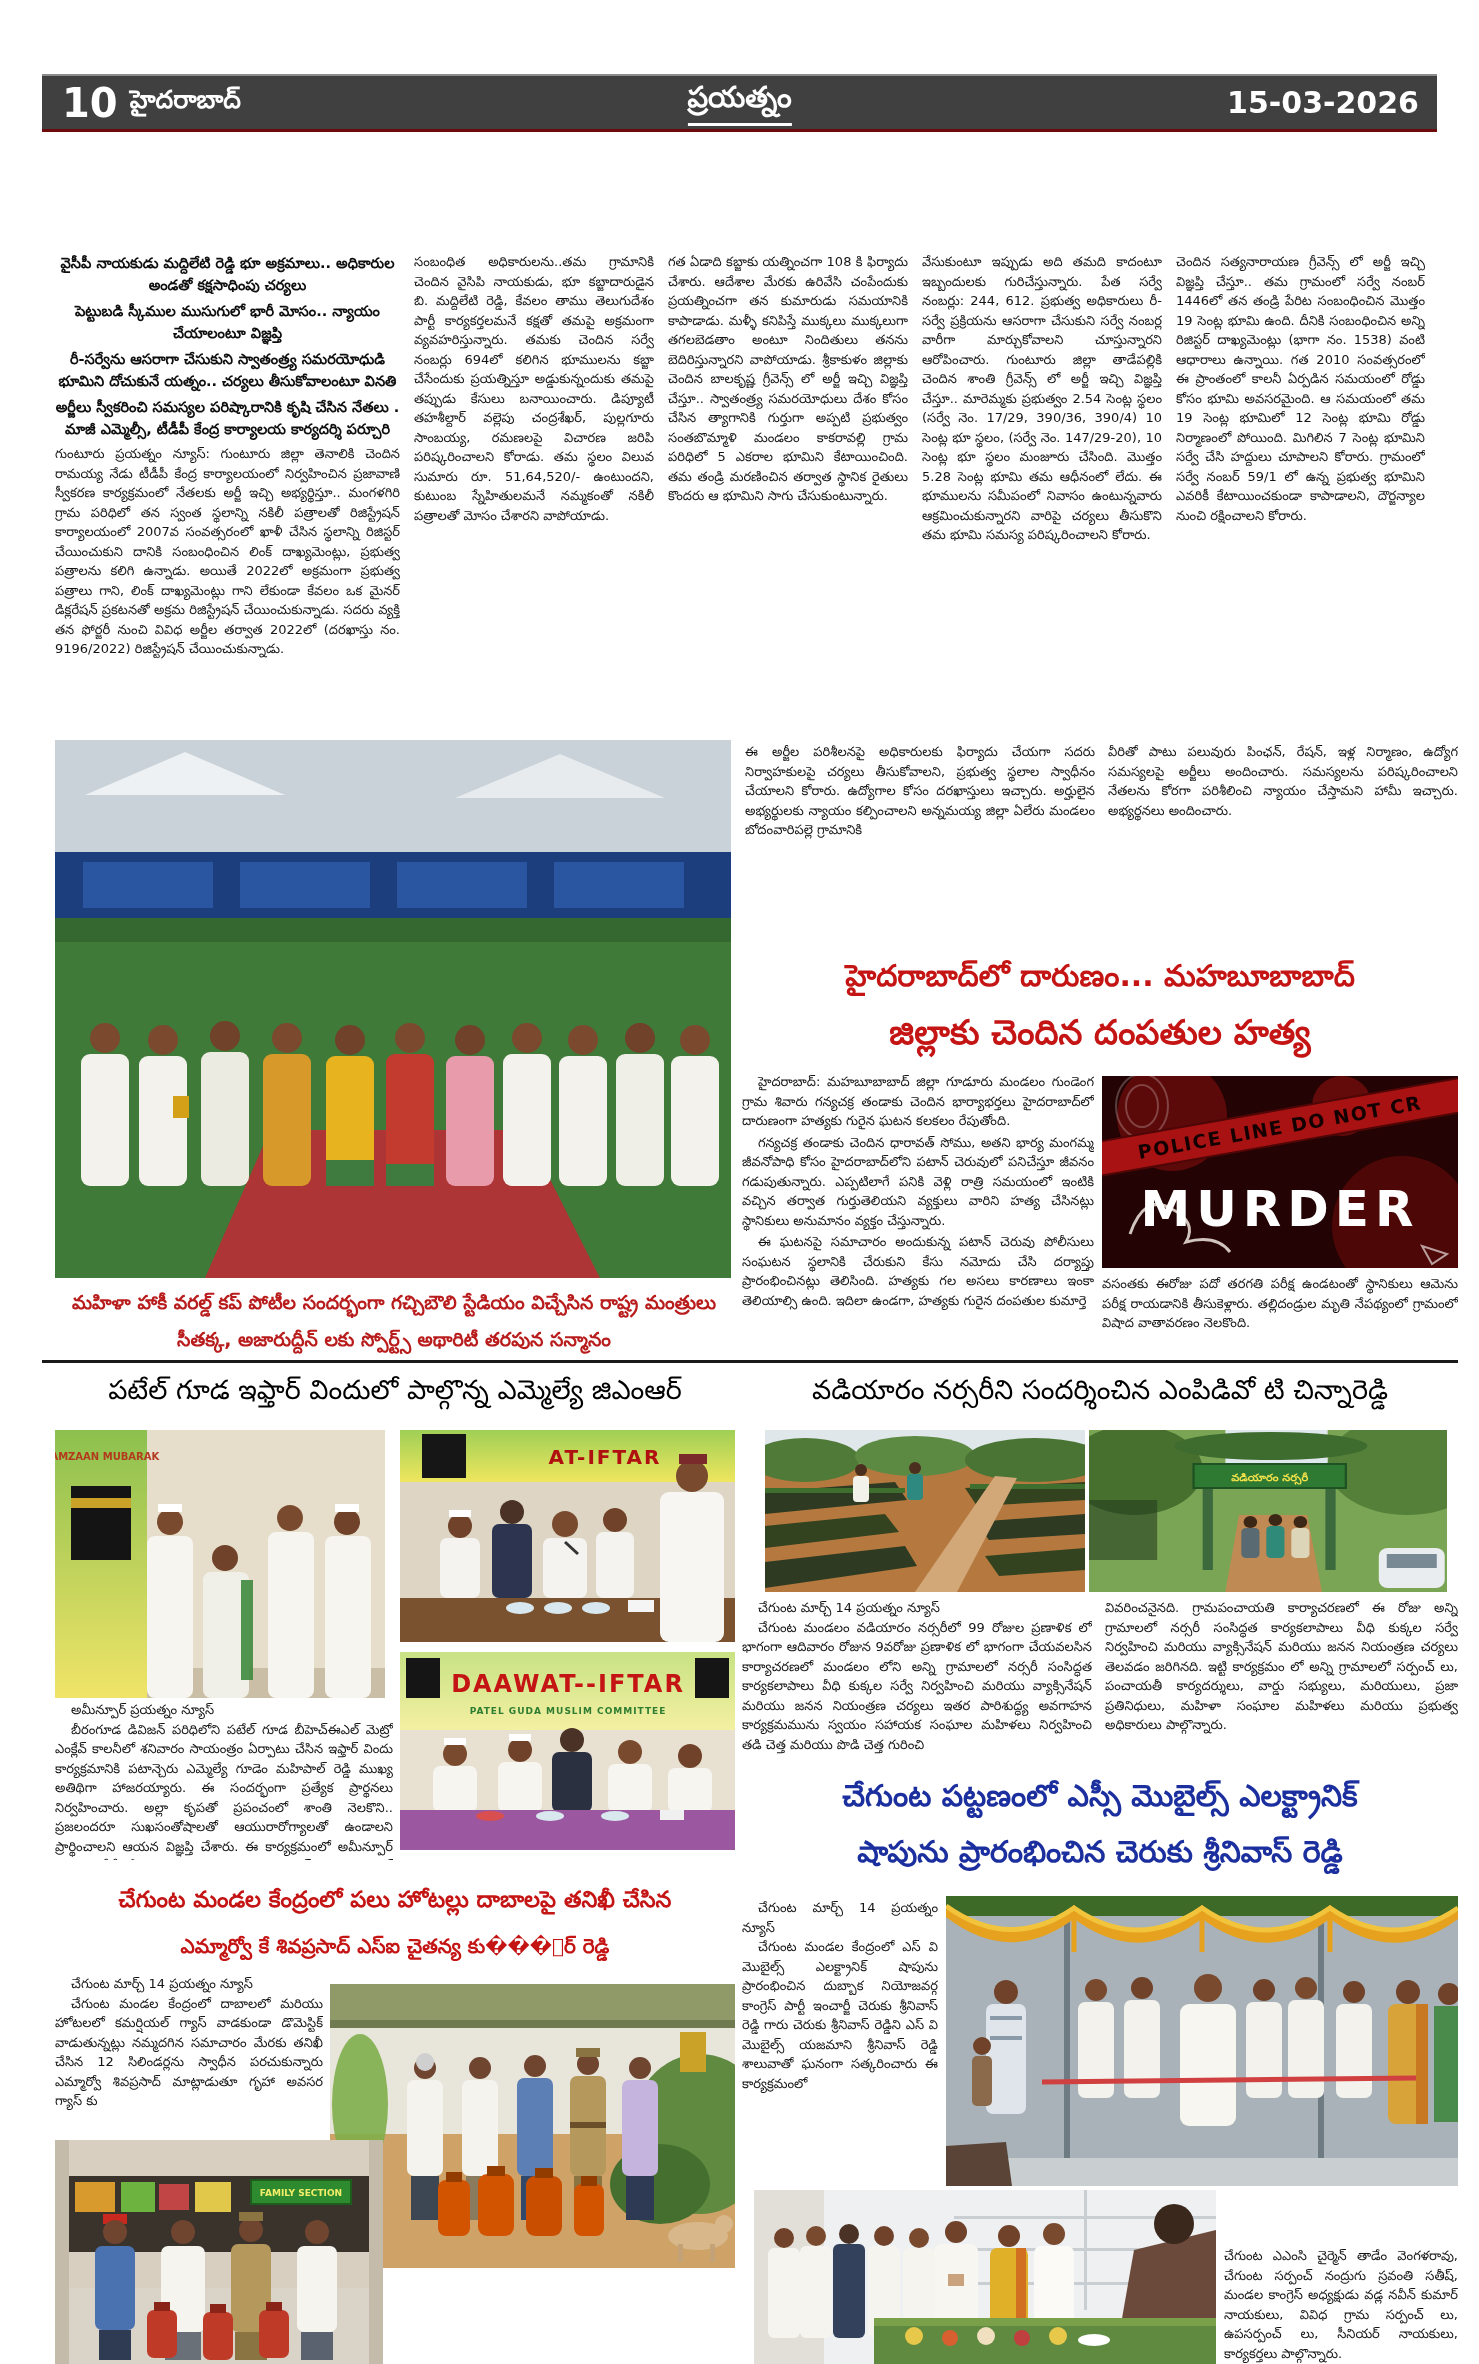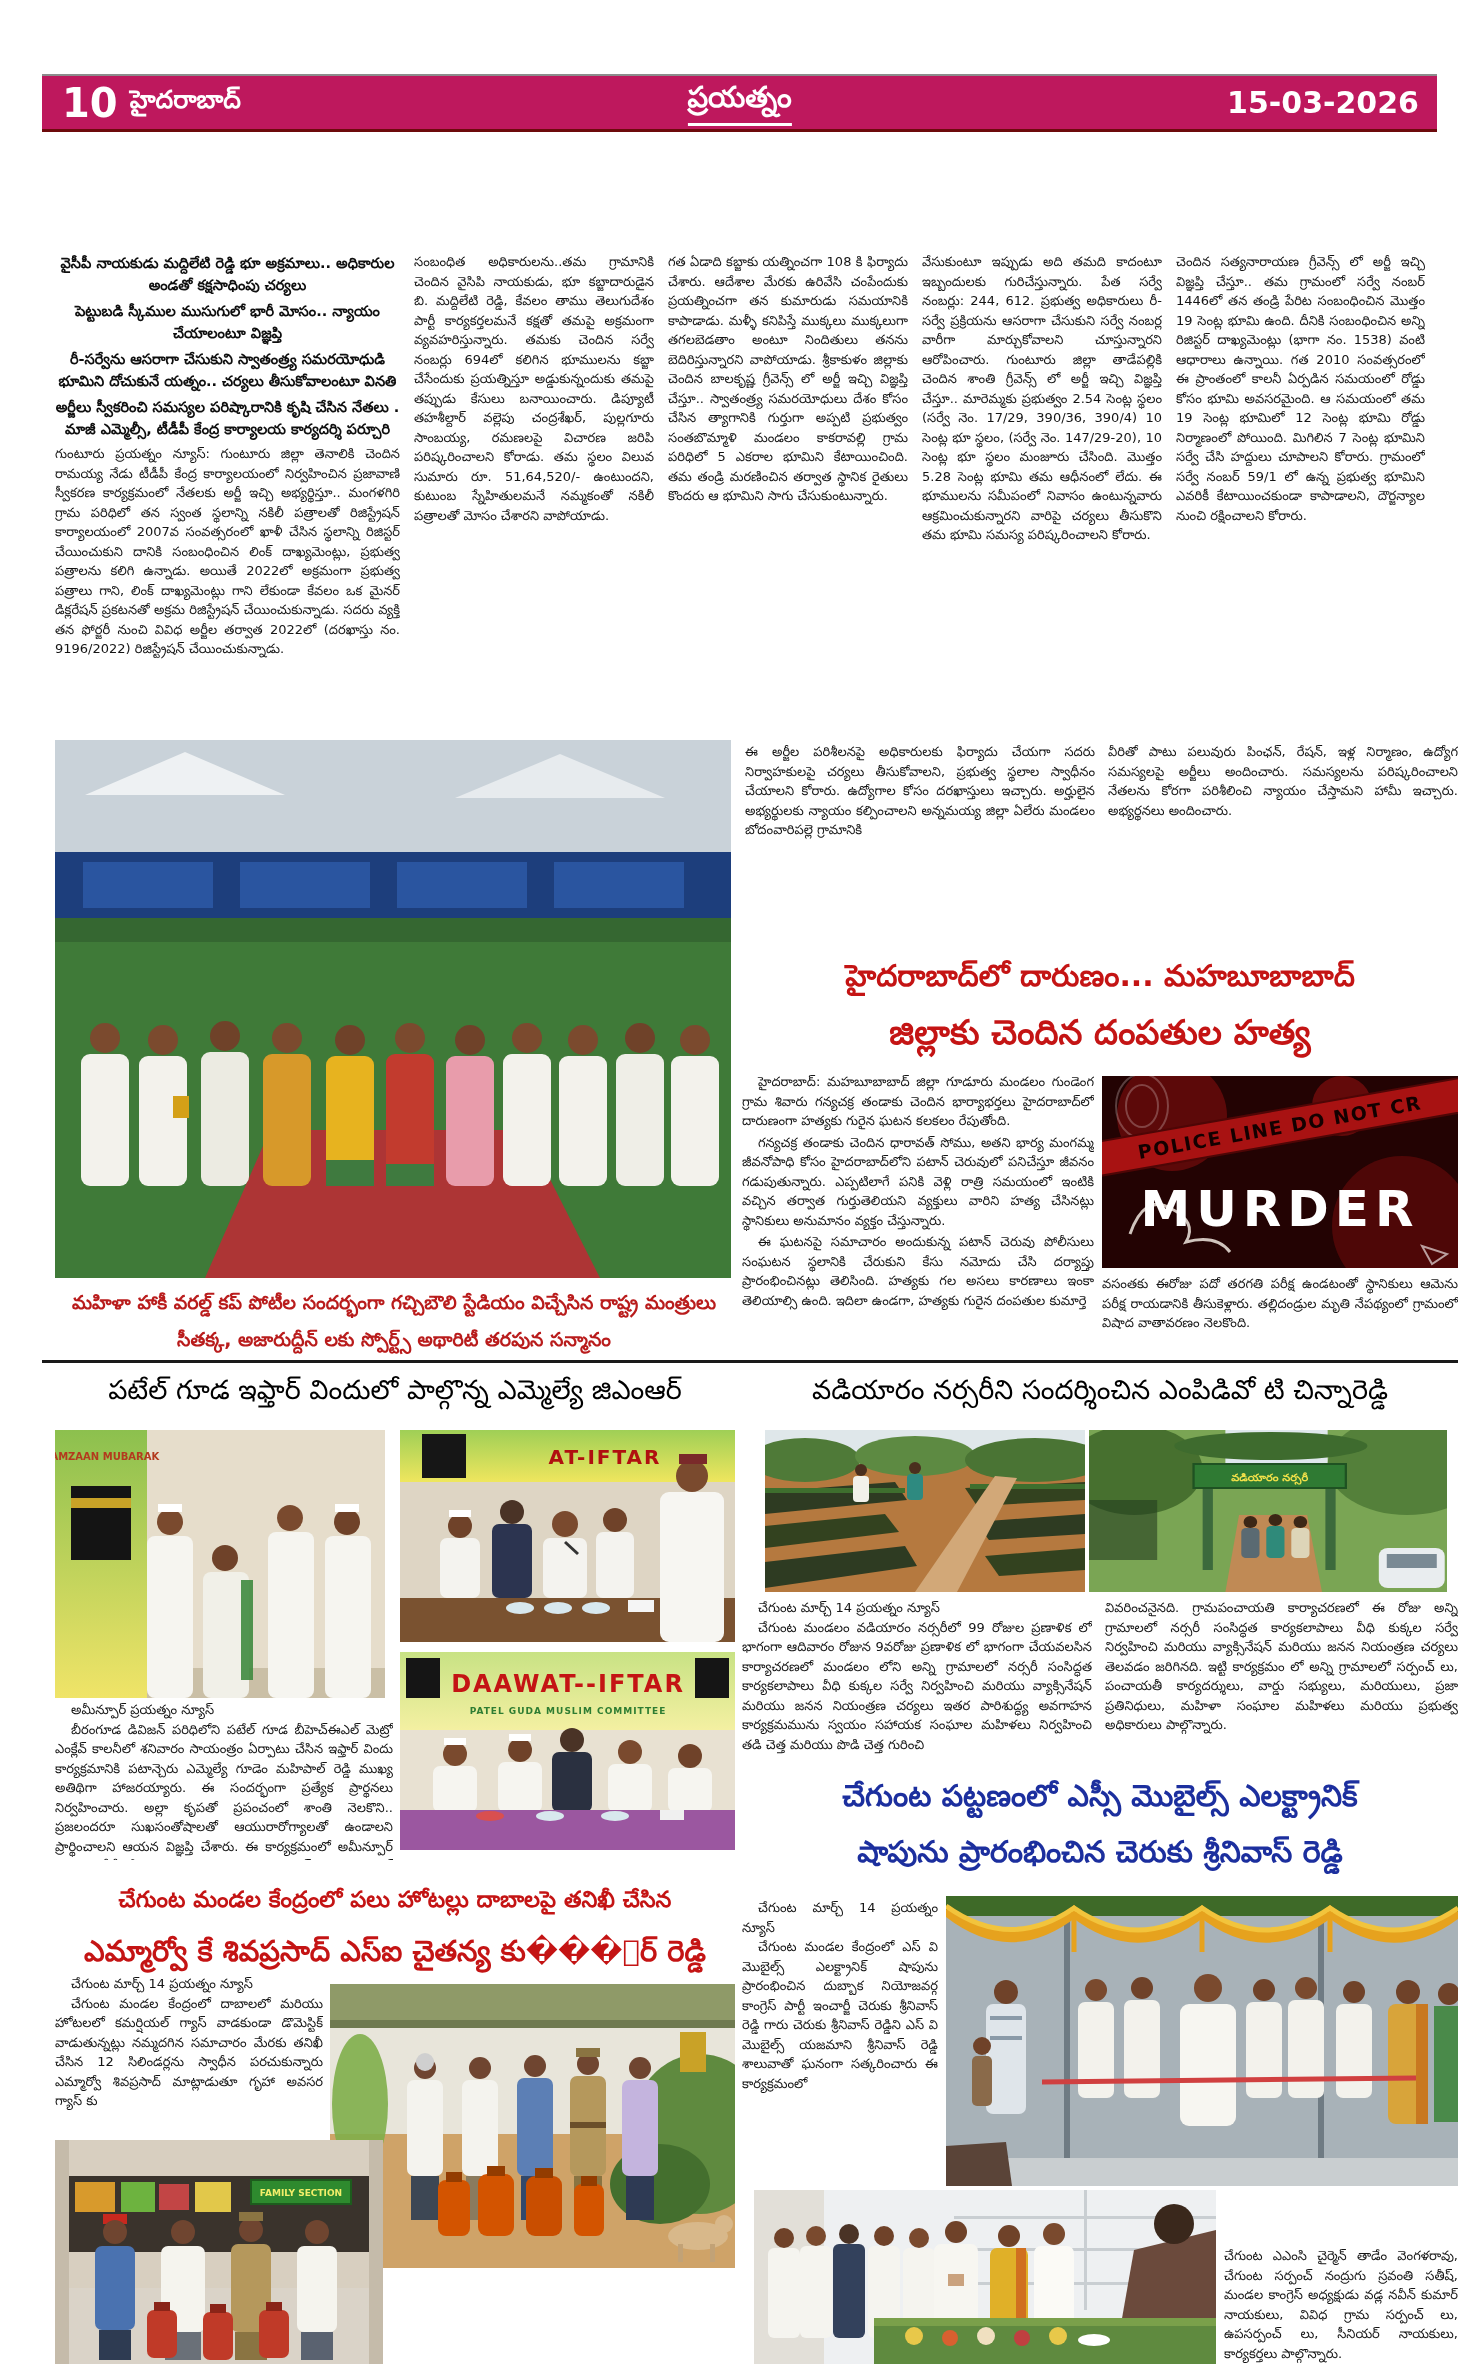--- a/index.html
+++ b/index.html
@@ -1,19 +1,19 @@
 <!DOCTYPE html>
 <html><head>
 <meta charset="utf-8">
 <style>
   html,body{margin:0;padding:0;background:#ffffff;}
   #page{position:relative;width:1479px;height:2364px;background:#ffffff;
         font-family:"DejaVu Sans","Liberation Sans",sans-serif;overflow:hidden;color:#141414;}
   .abs{position:absolute;}
-  .bar{background:#be185d;color:#fff;display:flex;align-items:center;border-top:2px solid #8c8c8c;border-bottom:3px solid #6d0a0c;box-sizing:border-box;}
+  .bar{background:#404040;color:#fff;display:flex;align-items:center;border-top:2px solid #8c8c8c;border-bottom:3px solid #6d0a0c;box-sizing:border-box;}
   .pgnum{font-size:40px;font-weight:bold;margin:0 12px 0 20px;line-height:1;}
   .edition{font-size:25px;font-weight:bold;}
   .masthead{position:absolute;left:50%;transform:translateX(-50%);font-size:29px;font-weight:bold;border-bottom:3px solid #fff;padding-bottom:2px;}
   .hdate{margin-left:auto;font-size:30px;font-weight:bold;margin-right:18px;}
   .lead-headline{font-size:58px;font-weight:bold;color:#161D7D;text-align:center;letter-spacing:1px;line-height:100px;}
   .intro{font-size:14.5px;font-weight:bold;text-align:center;line-height:1.55;color:#0e0e0e;overflow:hidden;}
   .intro div{margin-bottom:3px;}
   .btxt{font-size:13px;line-height:1.5;text-align:justify;color:#141414;overflow:hidden;}
   .btxt p{margin:0 0 2px 0;text-indent:16px;}
   .btxt .dl{text-indent:16px;margin:0;}
@@ -395,21 +395,21 @@
           <circle cx="232" cy="146" r="9" fill="#f0e0c0"></circle>
           <circle cx="268" cy="148" r="8" fill="#c04040"></circle>
           <circle cx="304" cy="146" r="9" fill="#e8c84a"></circle>
         <ellipse cx="340" cy="150" rx="16" ry="6" fill="#ffffff"></ellipse>
       </g>
     </svg>
   </div>
   <div class="abs btxt" style="left:1224px;top:2246px;width:234px;height:118px;">చేగుంట ఎఎంసి చైర్మెన్ తాడేం వెంగళరావు, చేగుంట సర్పంచ్ నంద్రుగు స్రవంతి సతీష్, మండల కాంగ్రెస్ అధ్యక్షుడు వడ్ల నవీన్ కుమార్ నాయకులు, వివిధ గ్రామ సర్పంచ్ లు, ఉపసర్పంచ్ లు, సీనియర్ నాయకులు, కార్యకర్తలు పాల్గొన్నారు.</div>
 
   <div class="abs h-red" style="left:55px;top:1886px;width:680px;height:46px;font-size:22.5px;">చేగుంట మండల కేంద్రంలో పలు హోటల్లు దాబాలపై తనిఖీ చేసిన</div>
-  <div class="abs h-red" style="left:55px;top:1934px;width:680px;height:46px;font-size:29px;">ఎమ్మార్వో కే శివప్రసాద్ ఎస్ఐ చైతన్య కు���ార్ రెడ్డి</div>
+  <div class="abs h-red" style="left:55px;top:1934px;width:680px;height:46px;font-size:20px;">ఎమ్మార్వో కే శివప్రసాద్ ఎస్ఐ చైతన్య కు���ార్ రెడ్డి</div>
   <div class="abs btxt" style="left:55px;top:1974px;width:268px;height:158px;">
     <p class="dl">చేగుంట మార్చ్ 14 ప్రయత్నం న్యూస్</p>
     <p>చేగుంట మండల కేంద్రంలో దాబాలలో మరియు హోటలలో కమర్షియల్ గ్యాస్ వాడకుండా డొమెస్టిక్ వాడుతున్నట్లు నమ్మదగిన సమాచారం మేరకు తనిఖీ చేసిన 12 సిలిండర్లను స్వాధీన పరచుకున్నారు ఎమ్మార్వో శివప్రసాద్ మాట్లాడుతూ గృహా అవసర గ్యాస్ కు</p>
   </div>
   <div class="abs photo" style="left:330px;top:1984px;width:405px;height:284px;">
     <svg viewBox="0 0 405 284" preserveAspectRatio="none">
       <g>
         <rect width="405" height="284" fill="#cfa368"></rect>
         <rect width="405" height="150" fill="#e8e5da"></rect>
         <rect width="405" height="36" fill="#8f9a68"></rect>

